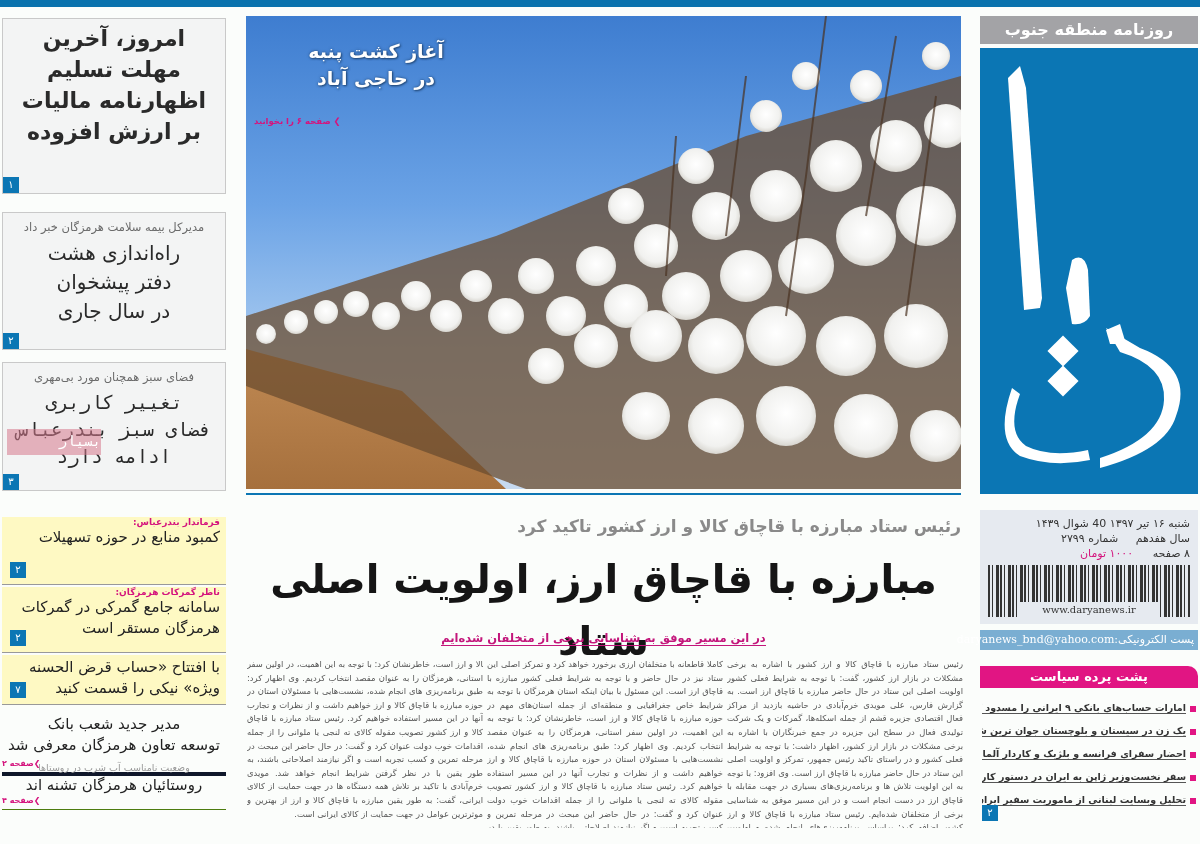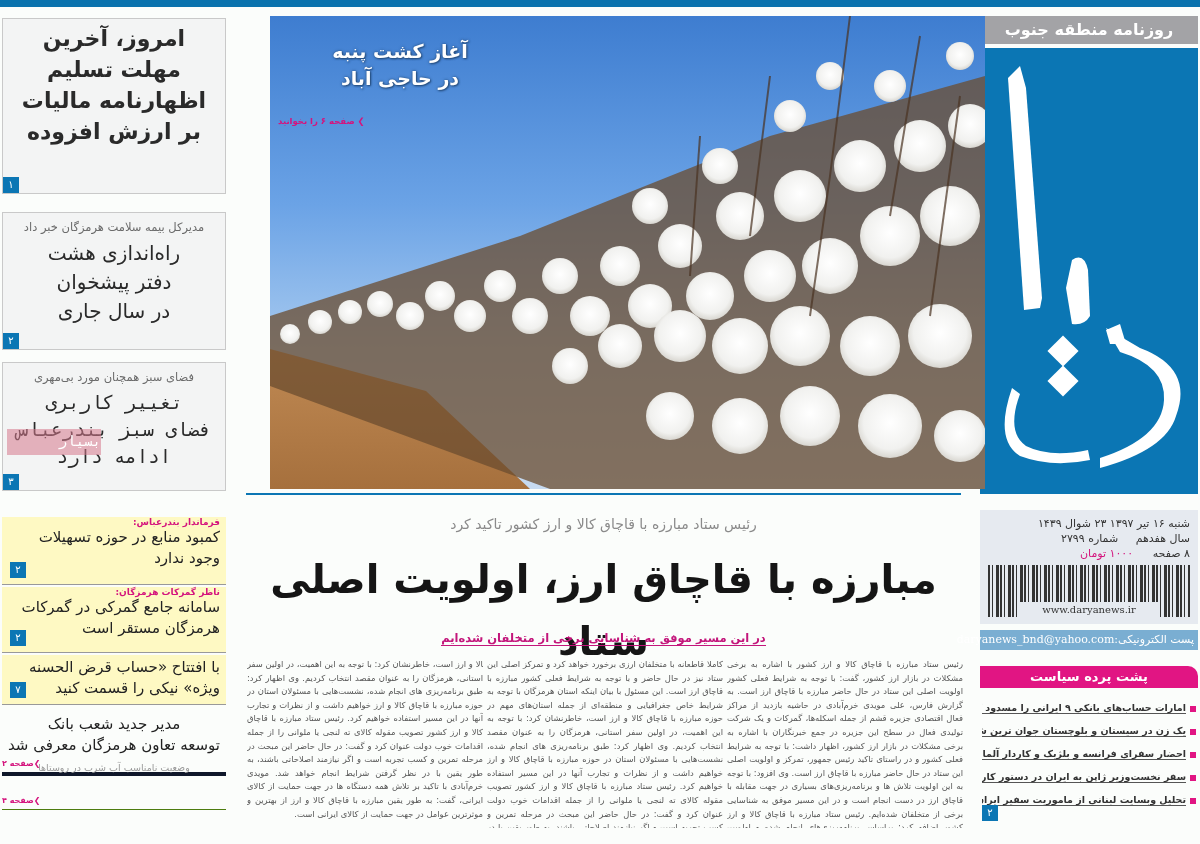--- a/index.html
+++ b/index.html
@@ -52,30 +52,30 @@
     .n3 { top: 655px; height: 50px; padding-top: 2px; }
     .n4 { top: 708px; height: 68px; border-bottom: 4px solid #0f172a; text-align: center; }
     .n4 .hl { text-align: center; padding: 0; }
     .n5 { top: 762px; height: 48px; text-align: center; border-bottom: 1px solid #4d7c0f; }
     .n5 .kick2 { color: #999; font-size: 9.5px; }
     .n5 .hl { text-align: center; padding: 0; }
     .more { position: absolute; left: 0; bottom: 4px; color: #d4147d; font-size: 8px; font-weight: bold; }
 
     
     .photo { position: absolute; left: 246px; top: 16px; width: 715px; height: 473px; overflow: hidden;
-      background: linear-gradient(180deg, #3e7dd0 0%, #6ba3e6 40%, #a6c9ef 70%, #c7daf0 100%); margin-left: 24px; }
+      background: linear-gradient(180deg, #3e7dd0 0%, #6ba3e6 40%, #a6c9ef 70%, #c7daf0 100%); }
     .photo .soil { position: absolute; left: 0; bottom: 0; width: 260px; height: 140px;
       background: linear-gradient(180deg, #c08a54, #a6703d); clip-path: polygon(0 0, 60% 30%, 100% 100%, 0 100%); }
     .photo .cotton { position: absolute; left: 0; top: 0; width: 100%; height: 100%; }
     .photo .caption { position: absolute; left: 10px; top: 22px; width: 240px; text-align: center; color: #fff; font-weight: bold; font-size: 19px; line-height: 27px; text-shadow: 0 0 3px #234a7a, 1px 1px 2px #234a7a; }
     .photo .readmore { position: absolute; left: 8px; top: 100px; color: #d4147d; font-size: 8.5px; font-weight: bold; background: rgba(255,255,255,0.0); }
 
     .rule-center { position: absolute; left: 246px; top: 493px; width: 715px; height: 2px; background: #0b76b4; }
 
-    .sub { position: absolute; left: 246px; top: 516px; width: 715px; text-align: center; color: #8a8a8a; font-size: 14px; }
+    .sub { position: absolute; left: 246px; top: 516px; width: 715px; text-align: right; color: #8a8a8a; font-size: 17px; font-weight: bold; }
     .headline { position: absolute; left: 246px; top: 548px; width: 715px; text-align: center; color: #151515; font-weight: bold; font-size: 40px; line-height: 62px; letter-spacing: -1px; }
     .tagline2 { position: absolute; left: 246px; top: 627px; width: 715px; text-align: center; }
     .tagline2 span { color: #c3167b; font-weight: bold; font-size: 11.5px; border-bottom: 1px solid #c3167b; }
 
     .bodycol { position: absolute; top: 658px; width: 236px; font-size: 8.4px; line-height: 13.6px; color: #555; text-align: justify; height: 170px; overflow: hidden; }
     .col1 { left: 727px; }
     .col2 { left: 487px; }
     .col3 { left: 247px; }
   </style>
 </head>
@@ -90,21 +90,21 @@
       <path d="M28 30 L40 18 L46 40 L62 250 L60 260 L44 262 Z" fill="#fff"></path>
       <path d="M92 212 Q104 204 108 222 L110 268 Q104 278 92 276 L86 240 Z" fill="#fff"></path>
       <rect x="72" y="292" width="22" height="22" fill="#fff" transform="rotate(45 83 303)"></rect>
       <rect x="72" y="322" width="22" height="22" fill="#fff" transform="rotate(45 83 333)"></rect>
       <path d="M126 280 L160 300 Q214 320 196 368 Q186 402 120 420 L120 410 Q182 390 184 352 Q186 318 140 304 Z" fill="#fff"></path>
       <path d="M32 340 Q14 392 40 408 Q72 420 110 412 L108 402 Q70 410 46 398 Q26 384 40 346 Z" fill="#fff"></path>
       <path d="M126 282 L140 276 L146 296 L130 296 Z" fill="#fff"></path>
     </svg>
   </div>
   <div class="issue">
-    <div class="row">شنبه ۱۶ تیر ۱۳۹۷   ۲۳ شوال ۱۴۳۹</div>
+    <div class="row">شنبه ۱۶ تیر ۱۳۹۷   40 شوال ۱۴۳۹</div>
     <div class="row">
       <span>سال هفدهم</span>
       &nbsp;&nbsp;&nbsp;
       <span>شماره ۲۷۹۹</span>
     </div>
     <div class="row">
       <span>۸ صفحه</span>
       <span class="price">۱۰۰۰ تومان</span>
     </div>
     <div class="barcode">
@@ -154,21 +154,20 @@
     <div>ادامه دارد</div>
     <div class="stamp">بسیار</div>
   </div>
   <span class="pgnum">۳</span>
 </div>
 
 <div class="lnews shaded n1">
   <div class="kick">فرماندار بندرعباس:</div>
   <div class="hl">
     <div>کمبود منابع در حوزه تسهیلات</div>
-      <div>وجود ندارد</div>
   </div>
   <span class="pgnum">۲</span>
 </div>
 
 <div class="lnews shaded n2">
   <div class="kick">ناظر گمرکات هرمزگان:</div>
   <div class="hl">
     <div>سامانه جامع گمرکی در گمرکات</div>
       <div>هرمزگان مستقر است</div>
   </div>
@@ -186,20 +185,21 @@
 <div class="lnews n4">
   <div class="hl" style="padding-top:6px;">
     <div>مدیر جدید شعب بانک</div>
       <div>توسعه تعاون هرمزگان معرفی شد</div>
   </div>
   <span class="more">❯<span>صفحه ۲</span></span>
 </div>
 
 <div class="lnews n5">
   <div class="kick2">وضعیت نامناسب آب شرب در روستاها</div>
+  <div class="hl" style="padding-top:2px;">روستائیان هرمزگان تشنه اند</div>
   <span class="more">❯<span>صفحه ۴</span></span>
 </div>
 
 <div class="photo">
   <div class="soil"></div>
   <svg class="cotton" viewBox="0 0 715 473" preserveAspectRatio="none">
     <defs>
       <radialGradient id="boll" cx="50%" cy="45%" r="55%">
         <stop offset="0%" stop-color="#ffffff"></stop>
         <stop offset="75%" stop-color="#f1f1ef"></stop>

